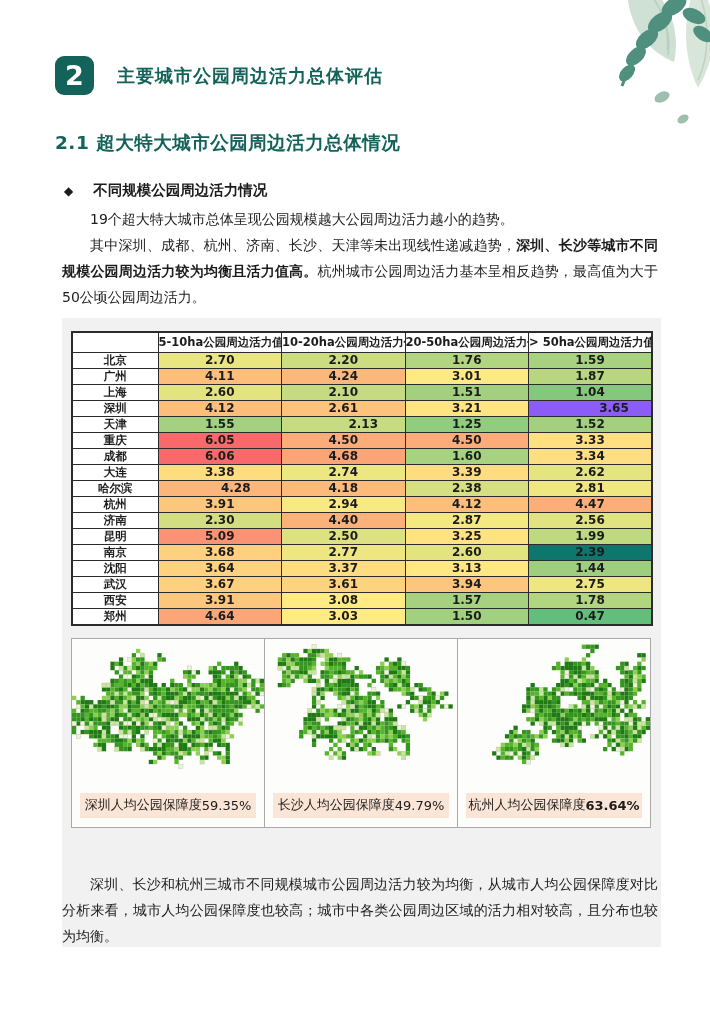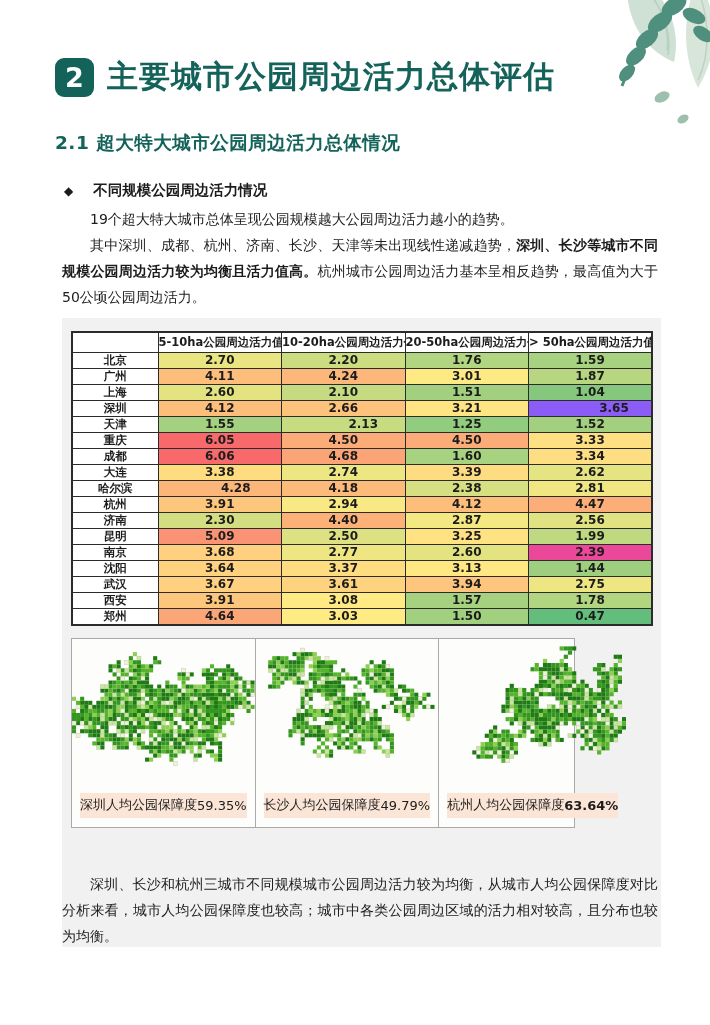--- a/index.html
+++ b/index.html
@@ -9,21 +9,21 @@
   *{box-sizing:border-box; margin:0; padding:0;}
   html,body{background:#fff;}
   body{font-family:"DejaVu Sans","Liberation Sans",sans-serif; color:var(--ink);}
   .page{position:relative; width:710px; height:1025px; background:#fff; overflow:hidden;}
 
   .leaf-decor{position:absolute; top:0; right:0; width:140px; height:160px;}
 
   .chapter-header{position:absolute; left:55px; top:56px; display:flex; align-items:center;}
   .chapter-num{width:39px; height:39px; background:var(--teal); color:#fff; border-radius:9px;
     display:flex; align-items:center; justify-content:center; font-size:27px; font-weight:bold;}
-  .chapter-title{margin-left:13px; color:var(--teal); font-size:31px; font-weight:bold; letter-spacing:1px;}
+  .chapter-title{margin-left:23px; color:var(--teal); font-size:18px; font-weight:bold; letter-spacing:1px;}
 
   .section-title{position:absolute; left:55px; top:130px; color:var(--teal); font-size:18.5px; font-weight:bold; letter-spacing:0.5px;}
 
   .bullet-row{position:absolute; left:64px; top:181px; display:flex; align-items:center;}
   .bullet-glyph{font-size:12px; margin-right:20px;}
   .bullet-heading{font-size:14.5px; font-weight:bold;}
 
   .body-text{position:absolute; left:62px; width:596px; font-size:14px; line-height:26px; text-align:justify;}
   .para1{top:206px;}
   .para2{top:232px;}
@@ -33,21 +33,21 @@
 
   table.heatmap{border-collapse:collapse; margin:13px 0 0 9px; table-layout:fixed; width:580px;
     border:2px solid var(--table-border); font-size:12px;}
   table.heatmap th, table.heatmap td{border:1px solid var(--table-border); text-align:center;
     font-weight:bold; padding:0; height:15.9px; line-height:15px; overflow:hidden; white-space:nowrap;}
   table.heatmap thead th{height:20px; background:#fff; font-size:11.5px;}
   table.heatmap th.city{background:#fff; font-size:11.5px;}
   table.heatmap col.c-city{width:86px;}
   table.heatmap col.c-val{width:123.5px;}
 
-  .figure{margin:12px 0 0 9px; width:504px; height:190px; border:1px solid var(--figure-border);
+  .figure{margin:12px 0 0 9px; width:580px; height:190px; border:1px solid var(--figure-border);
     background:#fdfdfb; display:flex;}
   .figure-panel{flex:1 1 0; position:relative; border-right:1px solid var(--figure-border); display:flex; flex-direction:column;}
   .figure-panel:last-child{border-right:none;}
   .map-svg{width:100%; height:152px; display:block;}
   .map-caption{margin:2px 8px 6px 8px; height:25px; background:var(--caption-bg);
     display:flex; align-items:center; justify-content:center; font-size:13px; white-space:nowrap;}
   .map-caption b{font-weight:bold;}
 
   .para3{position:absolute; left:0; top:553px; width:596px; font-size:14px; line-height:26px; text-align:justify;}
 </style>
@@ -129,21 +129,21 @@
           <tr>
             <th class="city">上海</th>
             <td style="background: rgb(228, 227, 130);">2.60</td>
             <td style="background: rgb(198, 218, 129);">2.10</td>
             <td style="background: rgb(162, 208, 127);">1.51</td>
             <td style="background: rgb(133, 200, 125);">1.04</td>
           </tr>
           <tr>
             <th class="city">深圳</th>
             <td style="background: rgb(253, 189, 123);">4.12</td>
-            <td style="background: rgb(253, 194, 124);">2.66</td>
+            <td style="background: rgb(253, 194, 124);">2.61</td>
             <td style="background: rgb(255, 228, 131);">3.21</td>
             <td style="background: #8b5cf6; padding-left: 48px;">3.65</td>
           </tr>
           <tr>
             <th class="city">天津</th>
             <td style="background: rgb(164, 209, 127);">1.55</td>
             <td style="background: rgb(199, 219, 129); padding-left: 40px;">2.13</td>
             <td style="background: rgb(146, 204, 126);">1.25</td>
             <td style="background: rgb(162, 208, 127);">1.52</td>
           </tr>
@@ -194,21 +194,21 @@
             <td style="background: rgb(250, 147, 115);">5.09</td>
             <td style="background: rgb(222, 225, 130);">2.50</td>
             <td style="background: rgb(255, 226, 130);">3.25</td>
             <td style="background: rgb(191, 217, 128);">1.99</td>
           </tr>
           <tr>
             <th class="city">南京</th>
             <td style="background: rgb(254, 208, 127);">3.68</td>
             <td style="background: rgb(238, 230, 131);">2.77</td>
             <td style="background: rgb(228, 227, 130);">2.60</td>
-            <td style="background: #ec4899;">2.39</td>
+            <td style="background: #0f766e;">2.39</td>
           </tr>
           <tr>
             <th class="city">沈阳</th>
             <td style="background: rgb(254, 210, 127);">3.64</td>
             <td style="background: rgb(254, 221, 129);">3.37</td>
             <td style="background: rgb(255, 232, 131);">3.13</td>
             <td style="background: rgb(158, 207, 126);">1.44</td>
           </tr>
           <tr>
             <th class="city">武汉</th>

